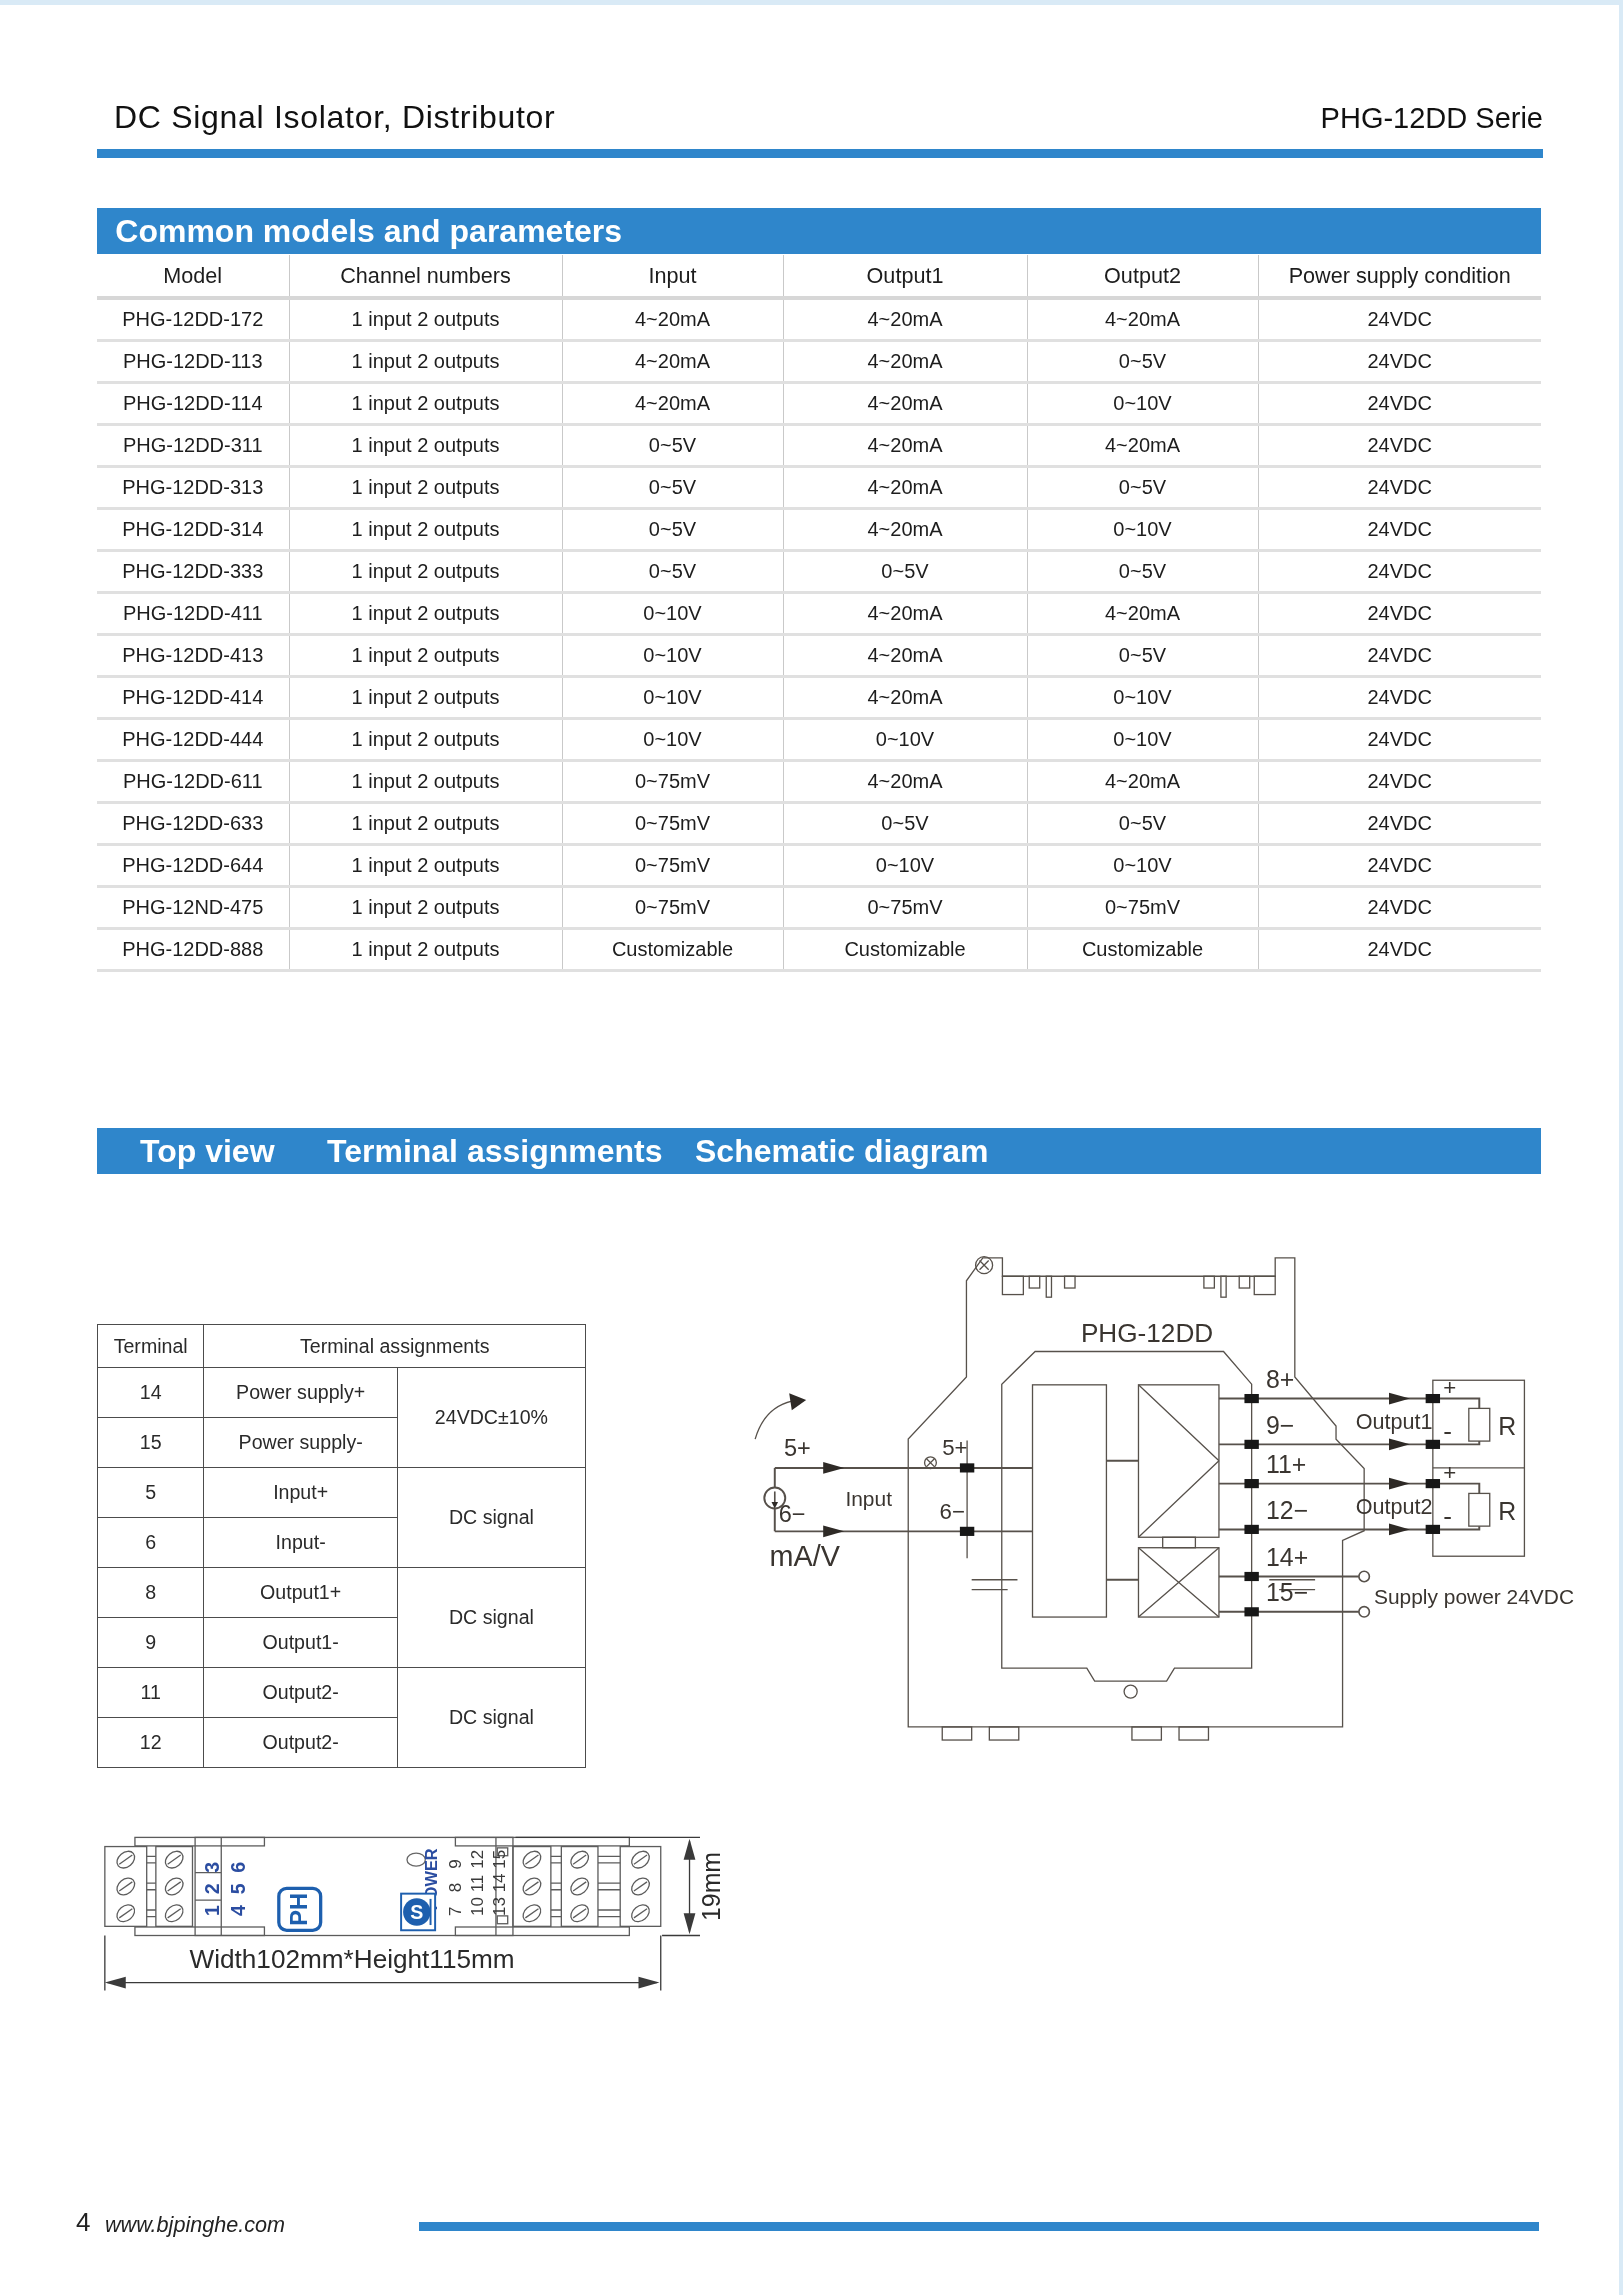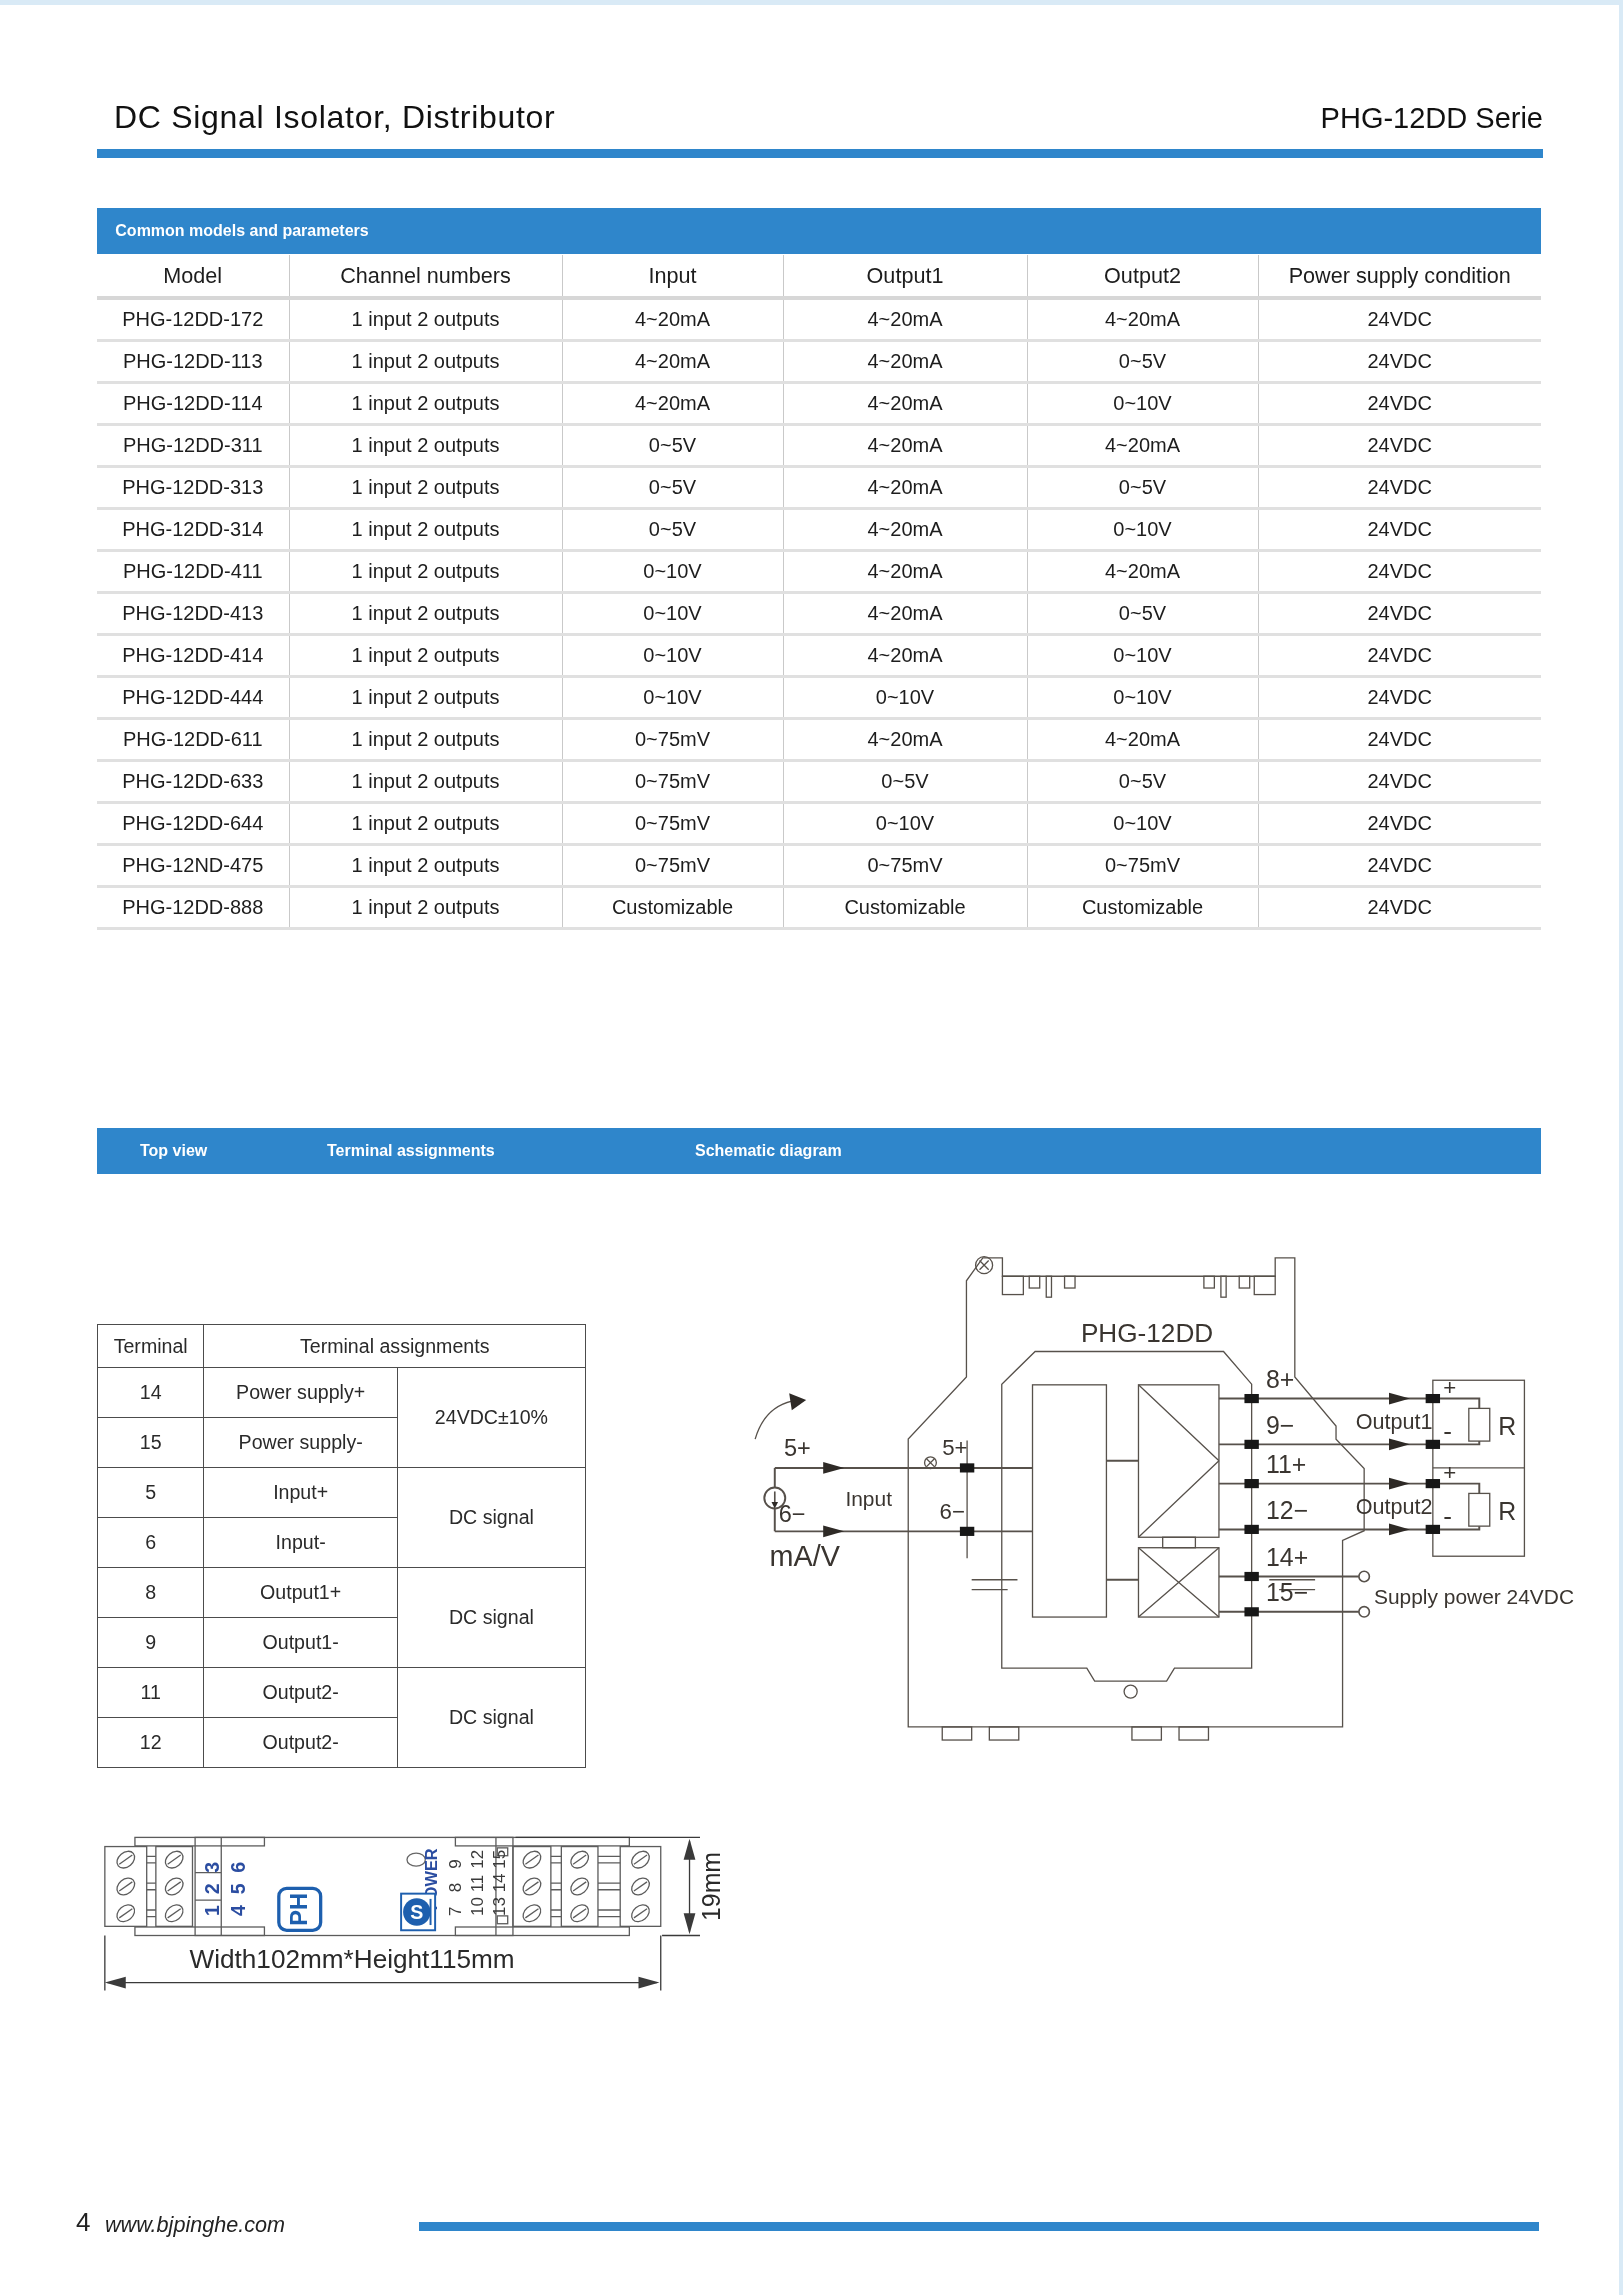--- a/index.html
+++ b/index.html
@@ -6,21 +6,21 @@
   .page{position:relative;width:1624px;height:2295px;background:#ffffff;
         font-family:"Liberation Sans",sans-serif;color:#1c1c1c;overflow:hidden;}
   .edge-top{position:absolute;left:0;top:0;width:1624px;height:4.6px;background:#d9eaf6;}
   .edge-right{position:absolute;right:0;top:0;width:4.6px;height:2295px;background:#d9eaf6;}
 
   .doc-title{position:absolute;left:114px;top:99px;font-size:32px;letter-spacing:0.7px;color:#111;}
   .series-title{position:absolute;right:81px;top:102px;font-size:29px;color:#111;}
   .title-rule{position:absolute;left:97px;top:149px;width:1446px;height:8.5px;background:#2f86cb;}
 
   .banner{position:absolute;left:97px;width:1444px;height:46px;background:#2f86cb;
-          color:#ffffff;font-weight:bold;font-size:16px;line-height:46px;}
+          color:#ffffff;font-weight:bold;font-size:32px;line-height:46px;}
   .banner1{top:208px;padding-left:18.3px;box-sizing:border-box;}
   .banner2{top:1128px;}
   .banner2 span{position:absolute;top:0;line-height:46px;}
 
   table.models{position:absolute;left:97px;top:255px;width:1444px;border-collapse:collapse;
                table-layout:fixed;font-size:20px;color:#1d1d1d;}
   table.models th{font-weight:normal;font-size:21.6px;height:41px;
                   border-bottom:4.6px solid #d7d7d7;}
   table.models td{height:39px;text-align:center;border-bottom:3.9px solid #e0e0e0;}
   table.models th,table.models td{border-right:1.3px solid #c9c9c9;padding:0;text-align:center;}
@@ -114,20 +114,28 @@
           <td>4~20mA</td>
           <td>0~5V</td>
           <td>24VDC</td>
         </tr>
         <tr>
           <td>PHG-12DD-314</td>
           <td>1 input 2 outputs</td>
           <td>0~5V</td>
           <td>4~20mA</td>
           <td>0~10V</td>
+          <td>24VDC</td>
+        </tr>
+        <tr>
+          <td>PHG-12DD-333</td>
+          <td>1 input 2 outputs</td>
+          <td>0~5V</td>
+          <td>0~5V</td>
+          <td>0~5V</td>
           <td>24VDC</td>
         </tr>
         <tr>
           <td>PHG-12DD-411</td>
           <td>1 input 2 outputs</td>
           <td>0~10V</td>
           <td>4~20mA</td>
           <td>4~20mA</td>
           <td>24VDC</td>
         </tr>

